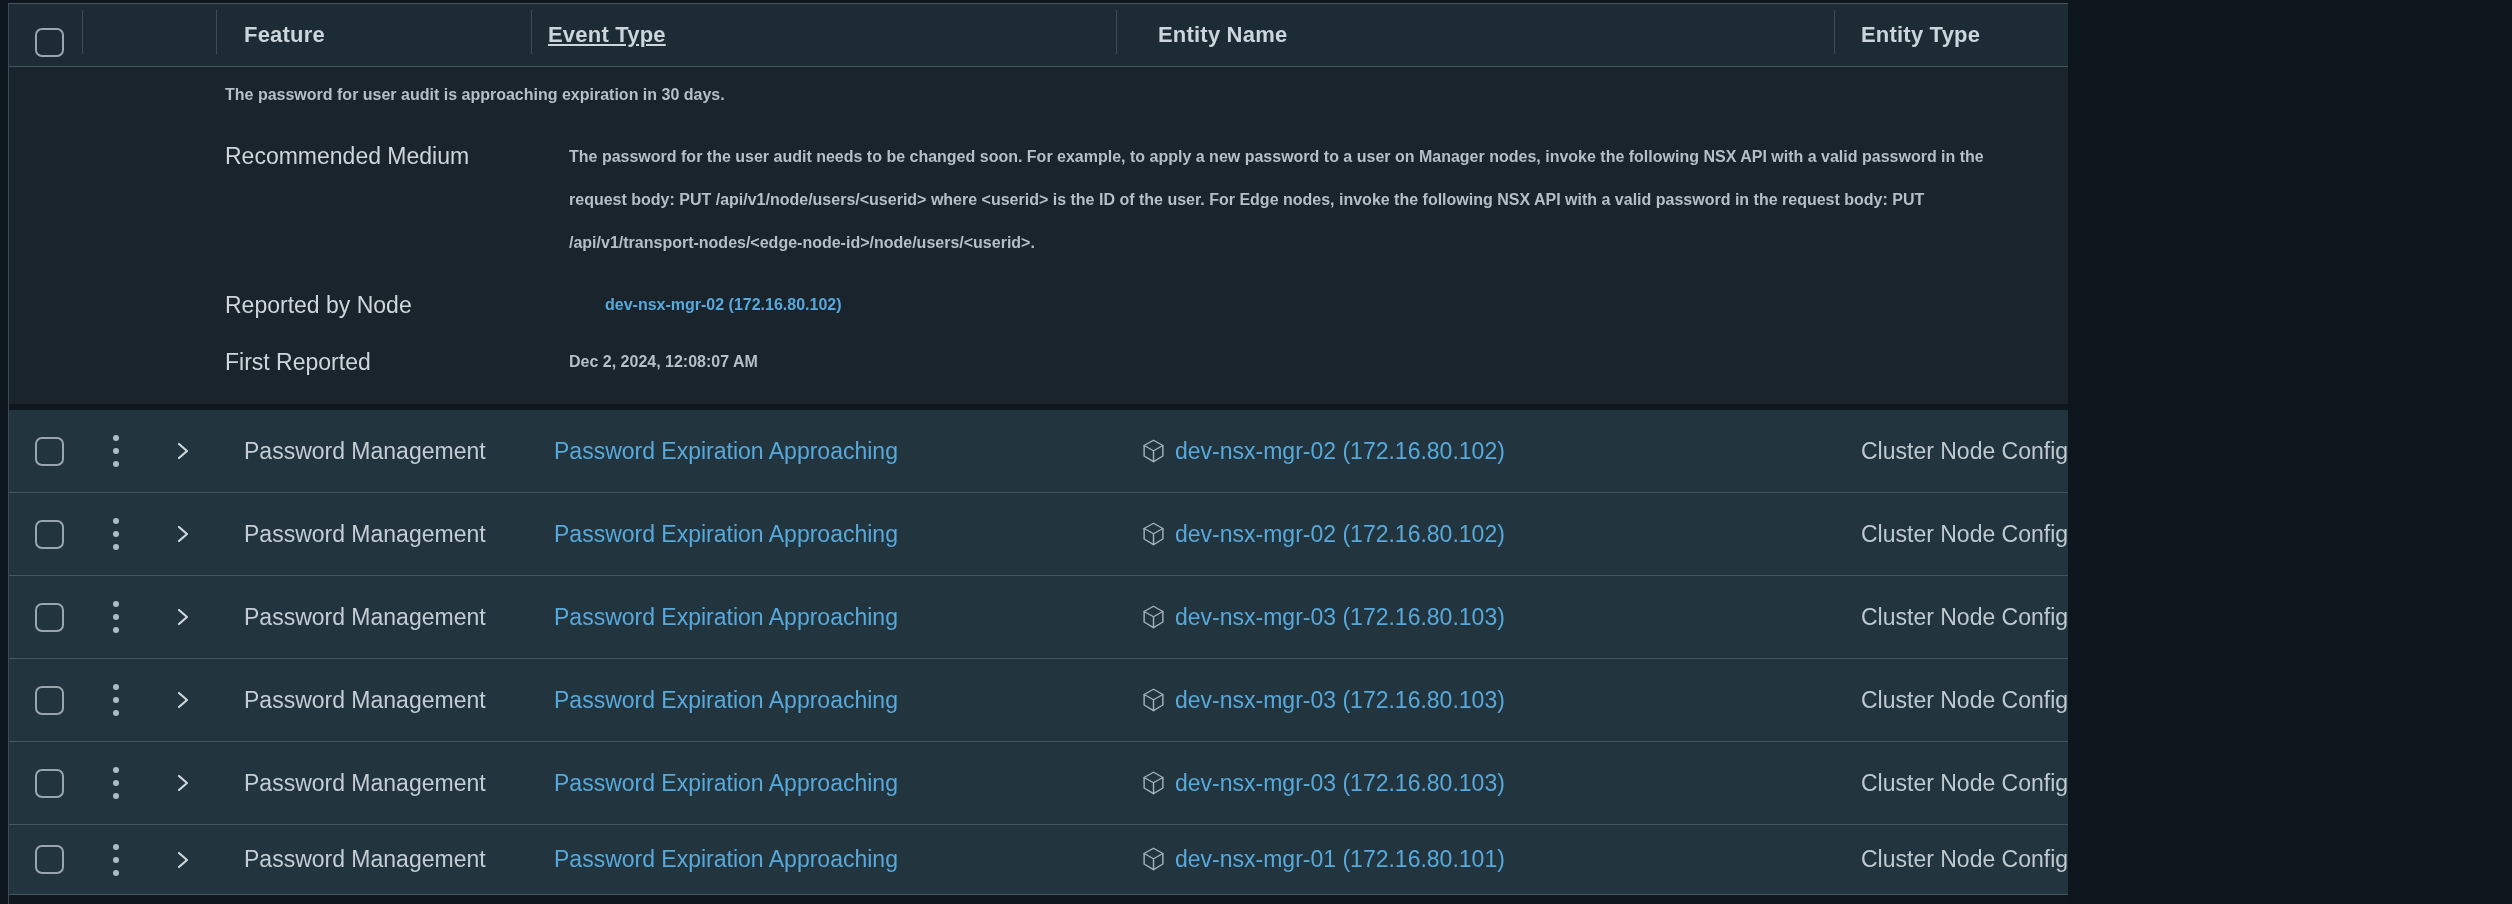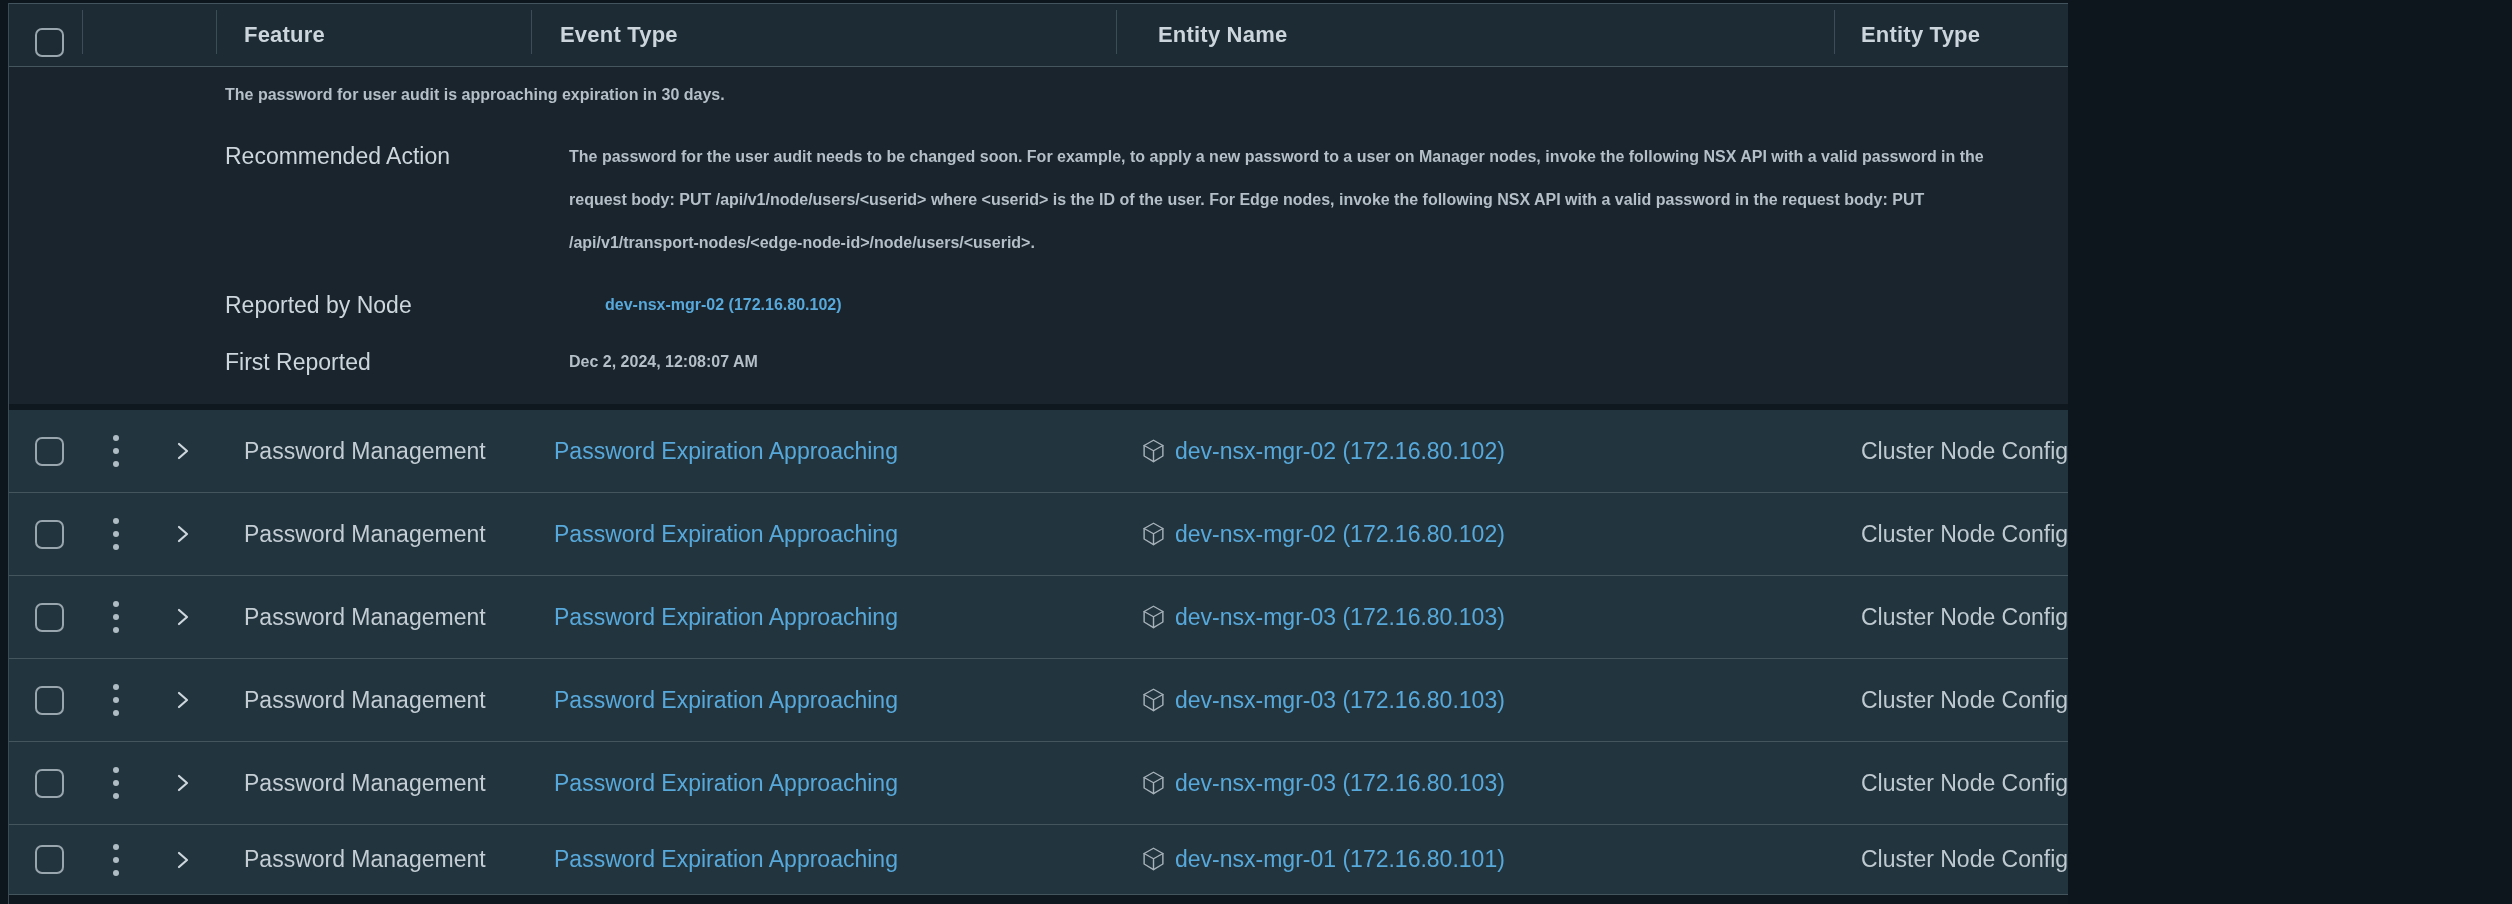--- a/index.html
+++ b/index.html
@@ -11,21 +11,21 @@
   .left-line{position:absolute;left:8px;top:3px;bottom:0;width:1px;background:#3c4c56;z-index:5;}
 
   
   .grid-cols{display:grid;grid-template-columns:75px 133px 315px 585px 718px 463px minmax(0,1fr);}
 
   
   .thead{position:absolute;left:8px;right:0;top:4px;height:62px;background:#1c2b34;
          border-bottom:1px solid #46565f;align-items:center;}
   .th{color:#cbd5db;font-size:22px;font-weight:600;letter-spacing:.2px;white-space:nowrap;}
   .th.c-feature{padding-left:28px;}
-  .th.c-event{padding-left:29px;}
+  .th.c-event{padding-left:17px;text-decoration:underline;}
   .th.c-entity{padding-left:42px;}
   .th.c-etype{padding-left:27px;}
   .th.c-sev{padding-left:25px;}
   .hdiv{position:absolute;top:10px;height:44px;width:1px;background:#3d4d57;}
 
   
   .detail{position:absolute;left:8px;right:0;top:67px;height:337px;background:#19242d;
           padding:13px 0 0 217px;box-sizing:border-box;}
   .d-row{display:flex;align-items:flex-start;}
   .d-label{width:344px;flex:0 0 344px;color:#cdd6dc;font-size:23px;line-height:30px;white-space:nowrap;}
@@ -85,21 +85,21 @@
   <div class="hdiv" style="left:531px"></div>
   <div class="hdiv" style="left:1116px"></div>
   <div class="hdiv" style="left:1834px"></div>
   <div class="hdiv" style="left:2297px"></div>
 
   <div class="detail">
     <div class="d-row">
       <div class="d-value">The password for user audit is approaching expiration in 30 days.</div>
     </div>
     <div class="d-row d-multi m-rec">
-      <div class="d-label">Recommended Action</div>
+      <div class="d-label">Recommended Medium</div>
       <div class="d-value">
         <div>The password for the user audit needs to be changed soon. For example, to apply a new password to a user on Manager nodes, invoke the following NSX API with a valid password in the</div>
         <div>request body: PUT /api/v1/node/users/&lt;userid&gt; where &lt;userid&gt; is the ID of the user. For Edge nodes, invoke the following NSX API with a valid password in the request body: PUT</div>
         <div>/api/v1/transport-nodes/&lt;edge-node-id&gt;/node/users/&lt;userid&gt;.</div>
       </div>
     </div>
     <div class="d-row m-rep">
       <div class="d-label">Reported by Node</div>
       <div class="d-value"><span class="link">dev-nsx-mgr-02 (172.16.80.102)</span></div>
     </div>

